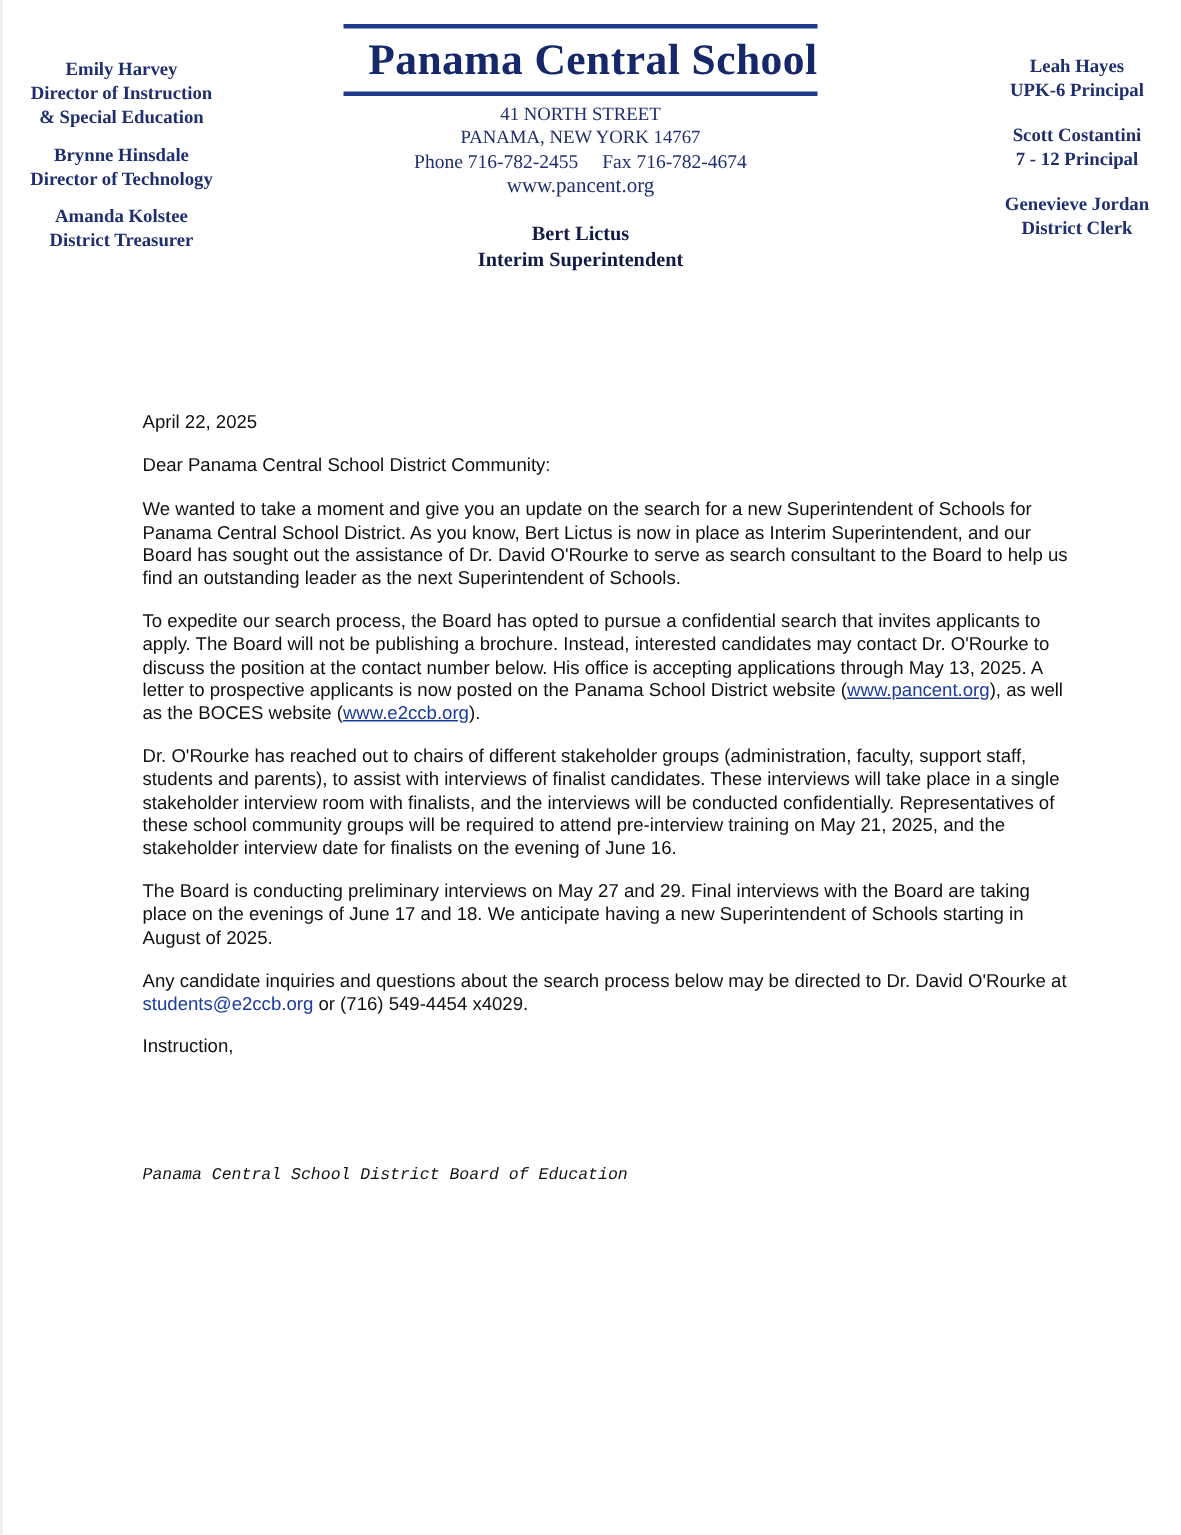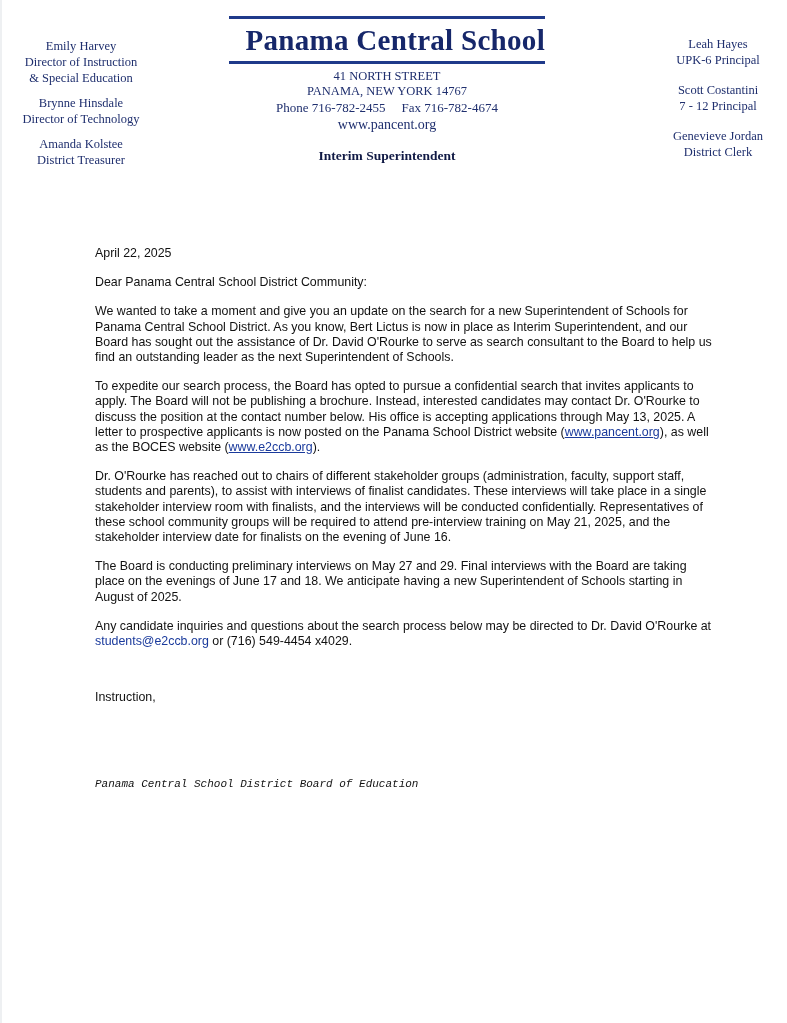--- a/index.html
+++ b/index.html
@@ -20,21 +20,21 @@
       width: 787px;
       height: 200px;
       color: #1f2f6e;
       font-family: "Liberation Serif", serif;
     }
     .staff-col {
       position: absolute;
       text-align: center;
       font-size: 12.5px;
       line-height: 16px;
-      font-weight: normal;
+      font-weight: bold;
       color: #1f2f6e;
     }
     .staff-col.left { left: 8px; width: 146px; top: 38px; }
     .staff-col.right { left: 648px; width: 140px; top: 36px; }
     .staff-entry { margin-bottom: 9px; }
     .staff-col.right .staff-entry { margin-bottom: 14px; }
     .staff-name, .staff-title { display: block; }
 
     .center-block {
       position: absolute;
@@ -73,21 +73,21 @@
       font-size: 13.5px;
       line-height: 17px;
       font-weight: bold;
       color: #111a45;
     }
     .supt span { display: block; }
 
     .letter {
       position: absolute;
       left: 95px;
-      top: 246px;
+      top: 274px;
       width: 620px;
       font-family: "Liberation Sans", sans-serif;
       font-size: 12.4px;
       line-height: 15.2px;
       color: #111111;
     }
     .letter p { margin: 0 0 14px 0; }
     .letter .date { margin-bottom: 14px; }
     a.link {
       color: #1a3a9c;
@@ -129,20 +129,21 @@
     <div class="rule"></div>
     <div class="school-name">Panama Central School</div>
     <div class="rule"></div>
     <div class="address-line street">41 NORTH STREET</div>
     <div class="address-line">PANAMA, NEW YORK 14767</div>
     <div class="address-line phone">
       <span>Phone 716-782-2455</span><span class="phone-sep"></span><span>Fax 716-782-4674</span>
     </div>
     <div class="address-line web">www.pancent.org</div>
     <div class="supt">
+      <span>Bert Lictus</span>
       <span>Interim Superintendent</span>
     </div>
   </div>
 
   <div class="staff-col right">
     <div class="staff-entry">
       <span class="staff-name">Leah Hayes</span>
       <span class="staff-title">UPK-6 Principal</span>
     </div>
     <div class="staff-entry">

